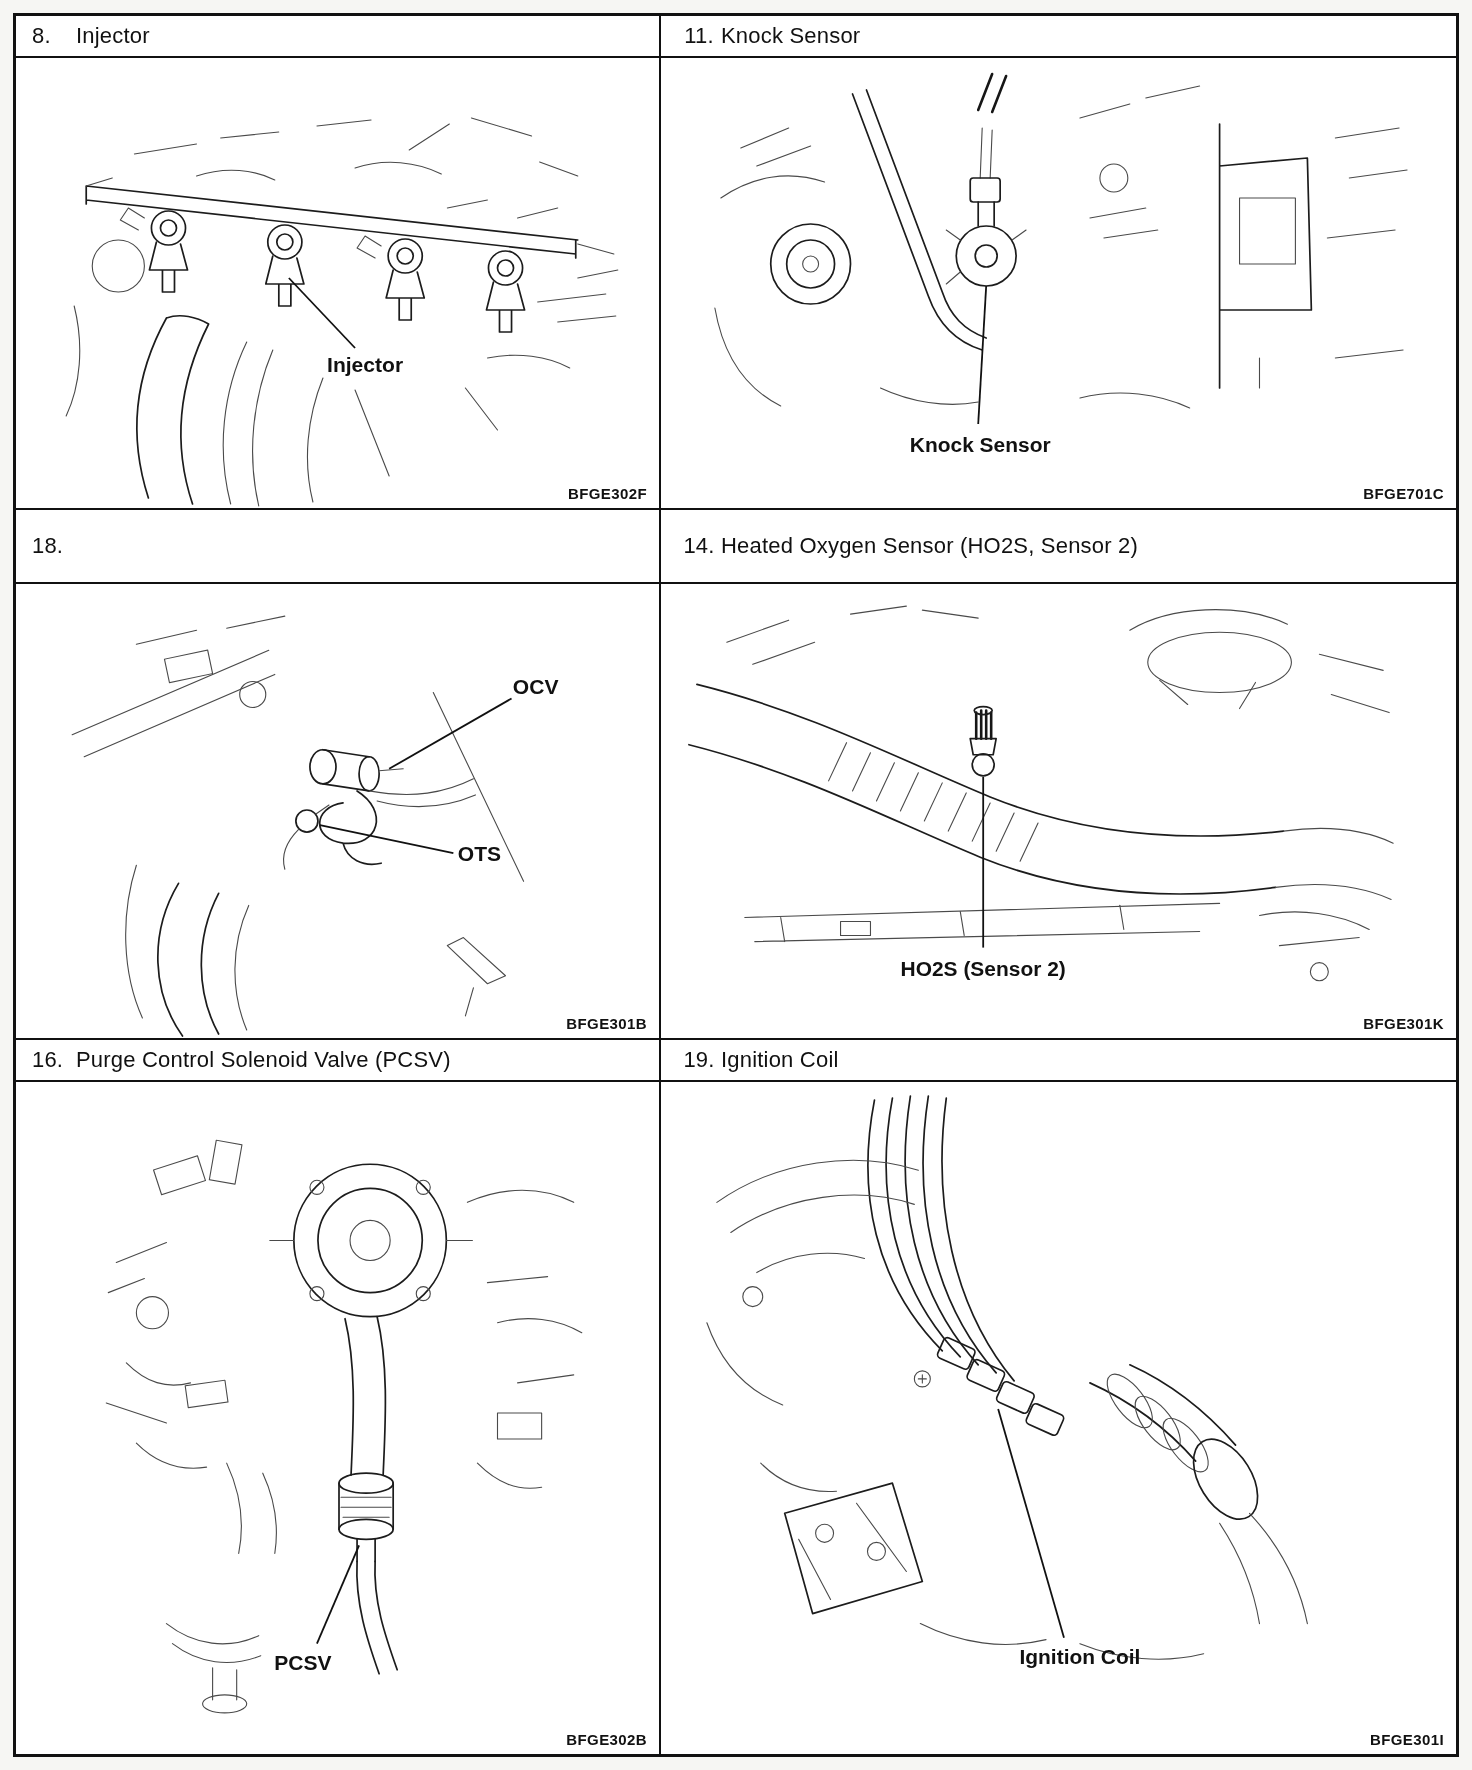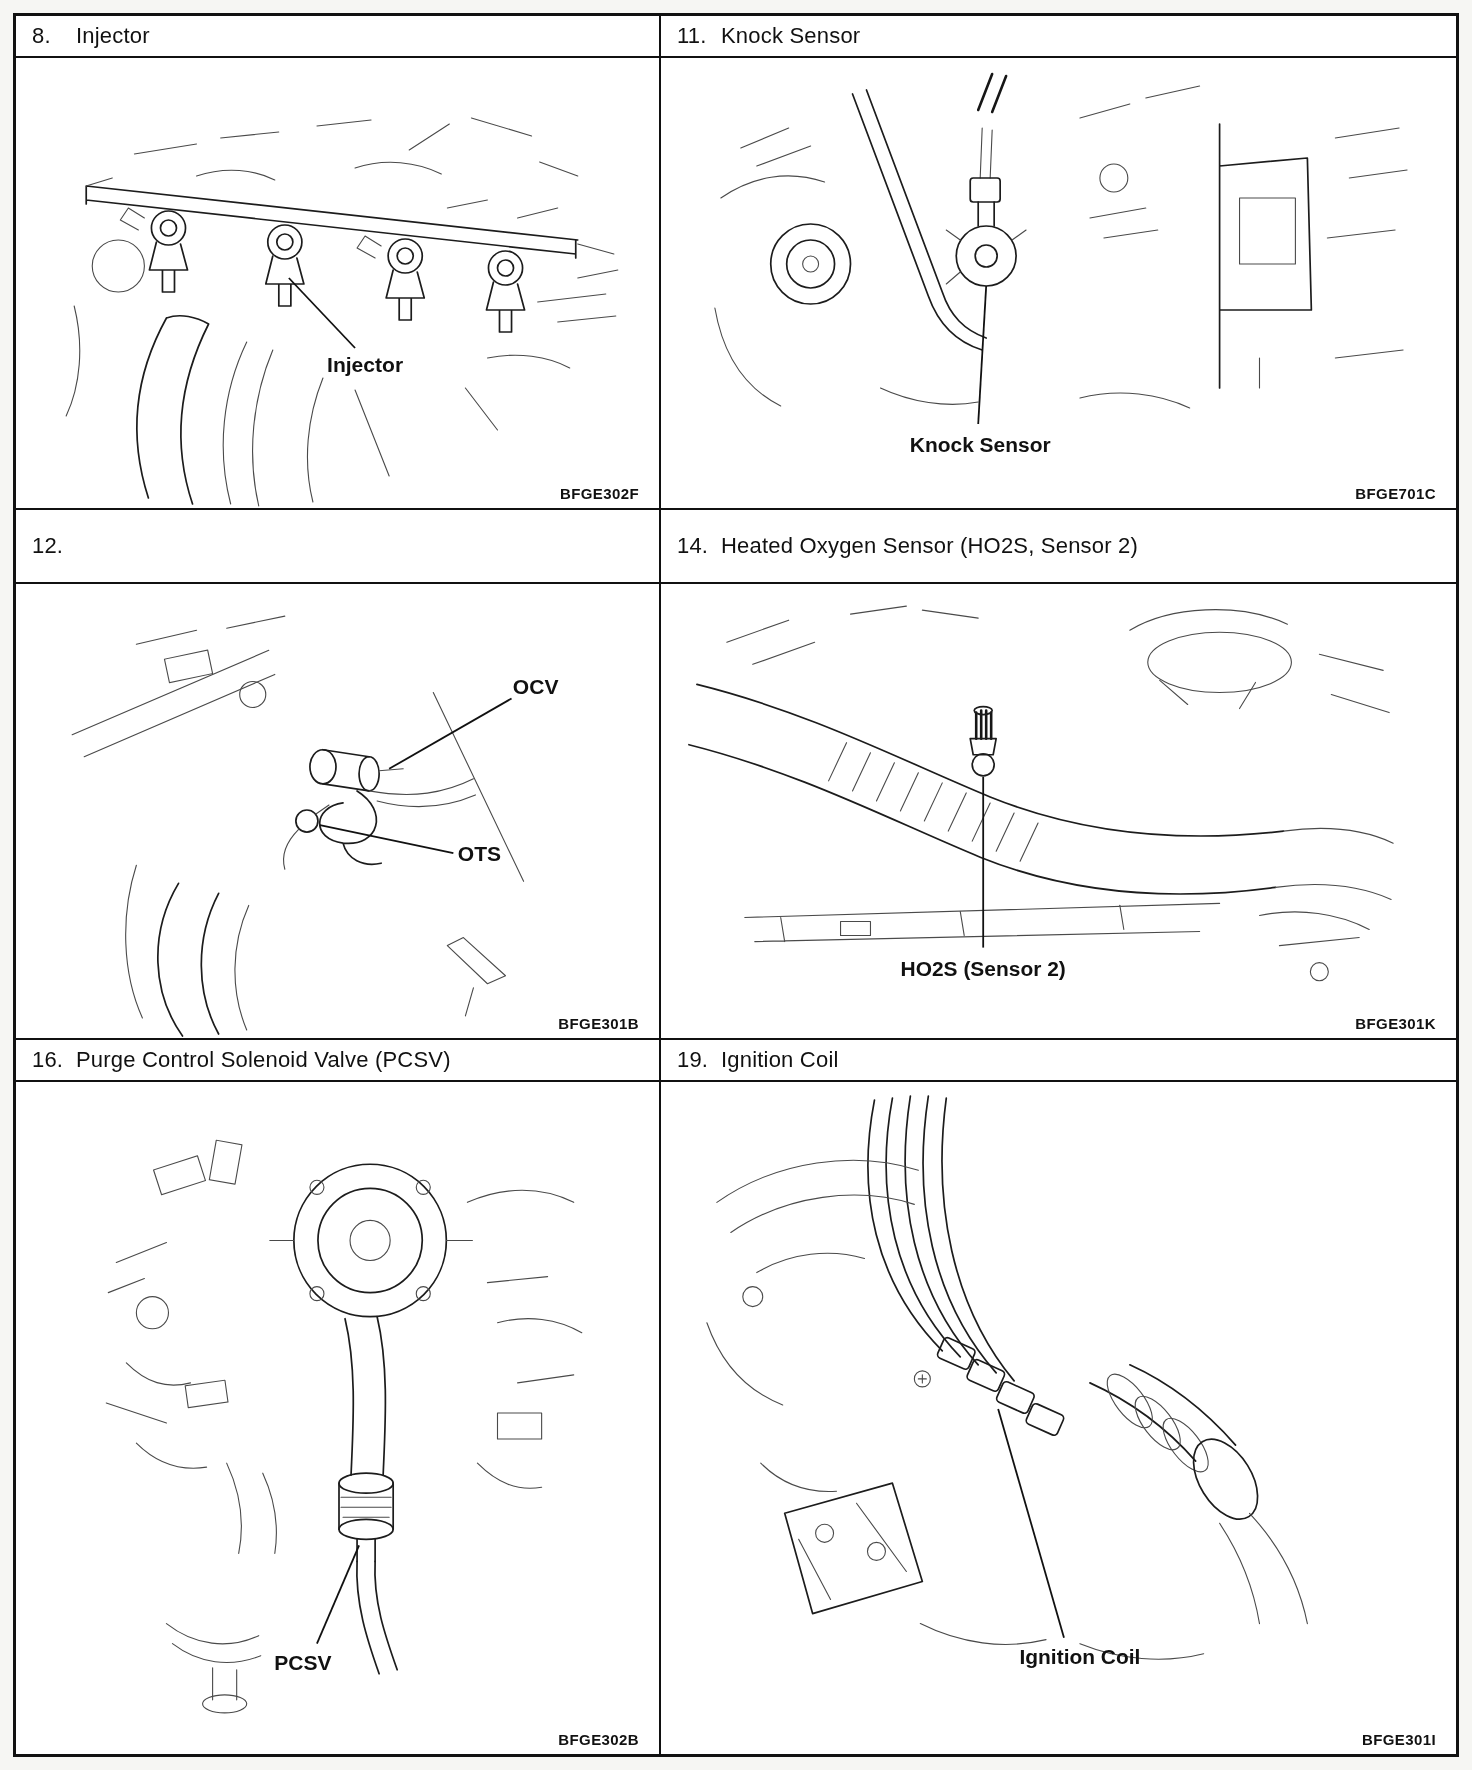--- a/index.html
+++ b/index.html
@@ -20,21 +20,21 @@
     grid-template-rows: 494px 530px 1fr;
   }
   .panel {
     position: relative;
     display: flex;
     flex-direction: column;
     border-right: 2px solid #111;
     border-bottom: 2px solid #111;
     overflow: hidden;
   }
-  .panel.col2 { border-right: none; }
+  .panel.col2 { border-right: none; text-align: center; }
   .panel.r3 { border-bottom: none; }
   .panel-header {
     display: flex;
     flex-direction: column;
     justify-content: center;
     gap: 3px;
     padding: 4px 16px;
     border-bottom: 2px solid #111;
     background: #fff;
   }
@@ -60,21 +60,21 @@
   .ln2  { fill: none; stroke: #161616; stroke-width: 2.6; stroke-linecap: round; }
   .leader { fill: none; stroke: #111; stroke-width: 1.8; }
   .callout-text {
     font-family: "Liberation Sans", sans-serif;
     font-weight: bold;
     font-size: 21px;
     fill: #111;
   }
   .fig-code {
     position: absolute;
-    right: 20px; bottom: 6px;
+    right: 12px; bottom: 6px;
     font-size: 15px;
     font-weight: bold;
     letter-spacing: 0.4px;
   }
 </style>
 </head>
 <body>
 
 <div class="page">
 
@@ -150,21 +150,21 @@
         <path class="leader" d="M326 228 L318 366"></path>
         <text class="callout-text" x="320" y="394" text-anchor="middle">Knock Sensor</text>
       </svg>
       <div class="fig-code">BFGE701C</div>
     </div>
   </section>
 
   <section class="panel r2 col1">
     <header class="panel-header">
       <div class="title-line">
-        <span class="t-num">12.</span>
+        <span class="t-num">18.</span>
       </div>
     </header>
     <div class="panel-body">
       <svg class="diagram" viewBox="0 0 641 452" preserveAspectRatio="none">
         <g class="ln">
           <path class="thin" d="M56 150 L252 66 M68 172 L258 90 M120 60 L180 46 M210 44 L268 32"></path>
           <circle class="thin" cx="236" cy="110" r="13"></circle>
           <rect class="thin" x="150" y="70" width="44" height="24" transform="rotate(-12 172 82)"></rect>
           <ellipse cx="306" cy="182" rx="13" ry="17"></ellipse>
           <path d="M306 165 L352 172 M306 199 L352 206"></path>

